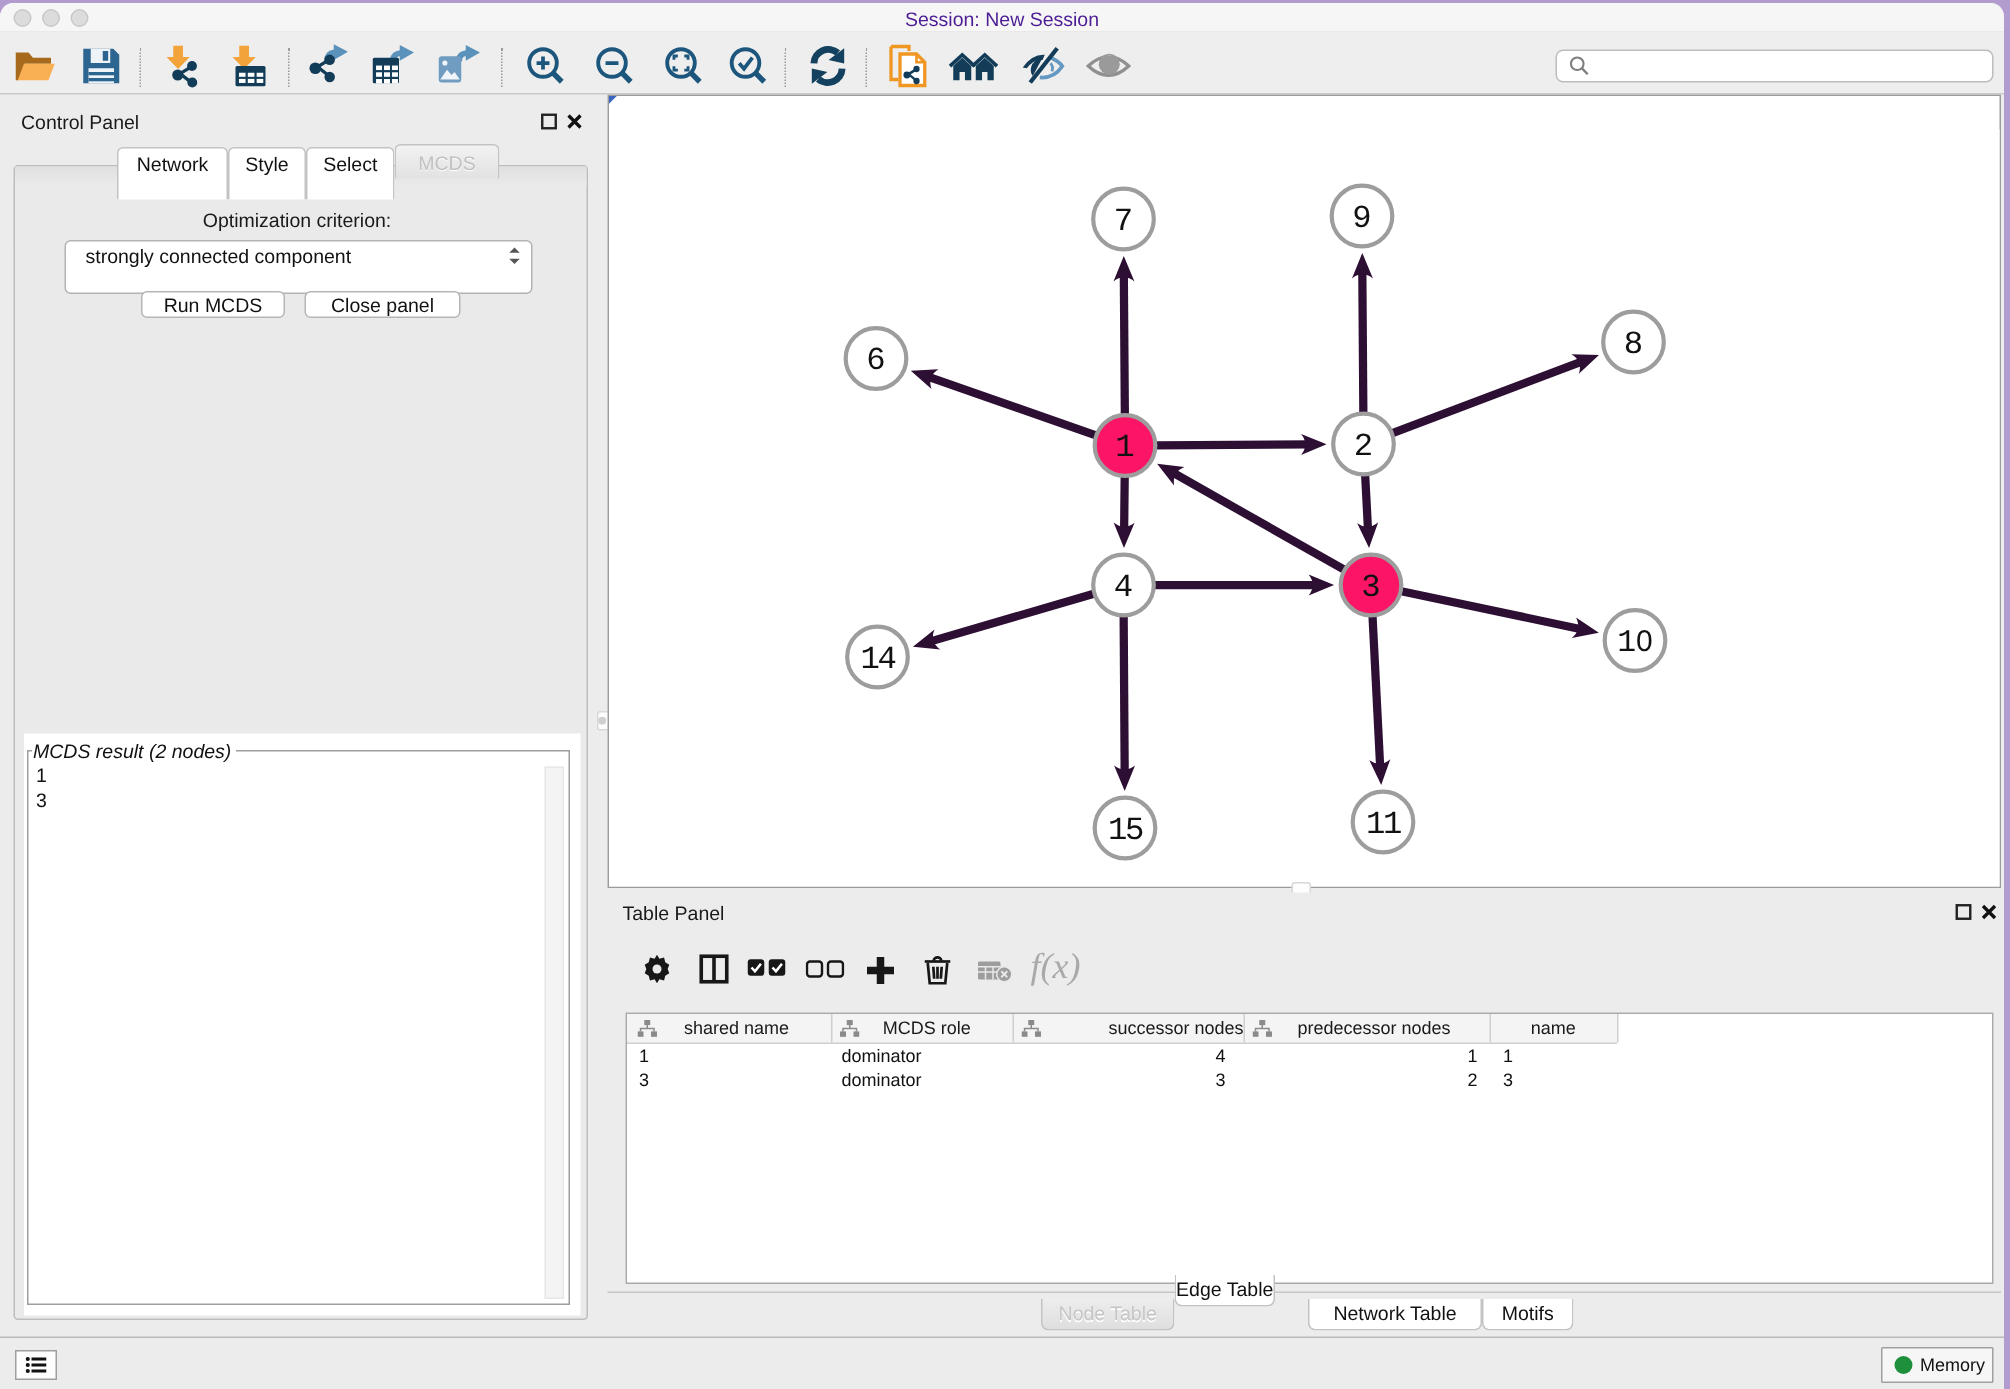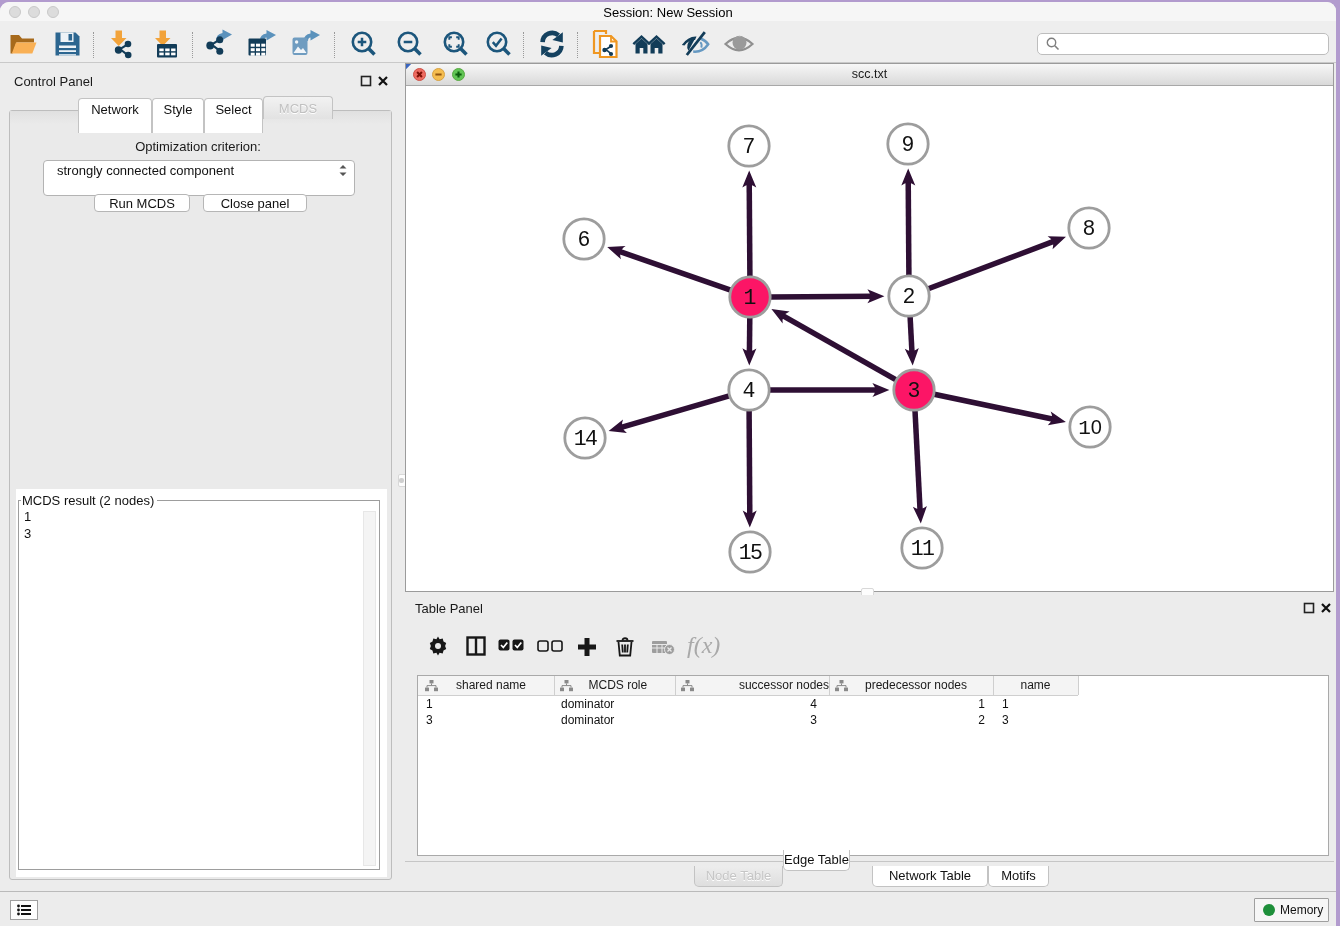--- a/index.html
+++ b/index.html
@@ -1,36 +1,36 @@
 <!DOCTYPE html>
 <html><head>
 <meta charset="utf-8">
 <style>
   html,body{margin:0;padding:0;}
   body{width:1340px;height:926px;background:#b29bce;font-family:"Liberation Sans",sans-serif;position:relative;overflow:hidden;}
   .abs{position:absolute;}
   .app{position:absolute;left:0;top:2px;width:1336px;height:924px;background:#ececec;border-radius:9px 9px 0 0;overflow:hidden;}
   .titlebar{position:absolute;left:0;top:0;width:1336px;height:19px;background:#f6f6f6;border-bottom:1px solid #d4d4d4;}
   .tl{position:absolute;top:4px;width:12px;height:12px;border-radius:50%;background:#dcdcdc;border:1px solid #c8c8c8;box-sizing:border-box;}
-  .title-text{position:absolute;top:3px;left:0;width:1336px;text-align:center;font-size:13px;color:#000000;}
+  .title-text{position:absolute;top:3px;left:0;width:1336px;text-align:center;font-size:13px;color:#4c1d95;}
   .toolbar{position:absolute;left:0;top:19px;width:1336px;height:41px;background:#eeeeee;border-bottom:1px solid #c9c9c9;}
   .tbsep{position:absolute;top:11px;height:26px;width:0;border-left:1px dotted #9a9a9a;}
   .ticon{position:absolute;top:8px;}
   .search{position:absolute;left:1037px;top:12px;width:290px;height:20px;background:#fff;border:1px solid #bdbdbd;border-radius:5px;}
   .panel-label{font-size:13px;color:#1a1a1a;}
   
   .tab{position:absolute;box-sizing:border-box;height:35px;background:#fff;border:1px solid #c3c3c3;border-bottom:none;border-radius:4px 4px 0 0;text-align:center;font-size:13px;color:#111;line-height:21px;}
   .tab.sel{background:linear-gradient(#f2f2f2,#e2e2e2);color:#c0c0c0;text-shadow:0 1px 0 #fff;}
   .btab{position:absolute;box-sizing:border-box;height:21px;background:#fff;border:1px solid #c3c3c3;border-top:none;border-radius:0 0 5px 5px;text-align:center;font-size:13px;color:#111;line-height:20px;}
   .btab.sel{background:linear-gradient(#ededed,#dedede);color:#c6c6c6;text-shadow:0 1px 0 #fff;}
   .ctl-content{position:absolute;left:9px;top:118px;width:374px;height:753px;box-sizing:border-box;background:#eaeaea;border:1px solid #bdbdbd;border-radius:3px;}
   .combo{position:absolute;box-sizing:border-box;background:#fff;border:1px solid #b3b3b3;border-radius:4px;font-size:13px;color:#111;}
   .pushbtn{position:absolute;box-sizing:border-box;background:#fff;border:1px solid #b6b6b6;border-radius:4px;font-size:13px;color:#111;text-align:center;}
   fieldset.grp{position:absolute;margin:0;padding:0;border:1px solid #9d9d9d;border-radius:0;background:#fff;}
-  fieldset.grp legend{font-size:13px;color:#111;margin-left:2px;padding:0 3px 0 1px;}
+  fieldset.grp legend{font-size:13px;color:#111;margin-left:2px;padding:0 3px 0 1px;font-style:italic;}
   .netwin{position:absolute;left:405px;top:61px;width:929px;height:529px;box-sizing:border-box;border:1px solid #9b9b9b;background:#fff;}
   .nettb{position:absolute;left:0;top:0;width:927px;height:21px;background:linear-gradient(#f7f7f7,#d9d9d9);border-bottom:1px solid #a8a8a8;}
   .mac{position:absolute;top:4px;width:13px;height:13px;border-radius:50%;box-sizing:border-box;}
   .tablepanel{position:absolute;left:405px;top:593px;width:929px;height:298px;background:#ececec;}
   .tpbicon{position:absolute;top:0;}
 </style>
 </head>
 <body>
 <div class="app">
 
@@ -231,38 +231,20 @@
   </fieldset>
  </div>
 
  <div class="abs" style="left:398px;top:472px;width:7px;height:11px;background:#fdfdfd;border:1px solid #d8d8d8;border-radius:2px;"></div>
  <div class="abs" style="left:399px;top:476px;width:5px;height:5px;background:#cfcfcf;border-radius:2px;"></div>
 
  <div class="netwin">
   <svg style="position:absolute;left:0;top:0;z-index:5;" width="6" height="6" viewBox="0 0 6 6">
         <path d="M0 0 H5.2 L0 5.2z" fill="#3a66c0"></path>
       </svg>
-  <div class="nettb">
-    <div class="mac" style="left:7px;background:#ee6b60;border:1px solid #ce5147;">
-      <svg width="11" height="11" viewBox="0 0 11 11" style="position:absolute;left:0;top:0;">
-            <path d="M3.1 3.1 l4.8 4.8 M7.9 3.1 l-4.8 4.8" stroke="#7e1006" stroke-width="2.1"></path>
-          </svg>
-    </div>
-    <div class="mac" style="left:26px;background:#f5bd4f;border:1px solid #d6a243;">
-      <svg width="11" height="11" viewBox="0 0 11 11" style="position:absolute;left:0;top:0;">
-            <path d="M2.4 5.5 h6.2" stroke="#90540f" stroke-width="2.1"></path>
-          </svg>
-    </div>
-    <div class="mac" style="left:46px;background:#61c555;border:1px solid #58a942;">
-      <svg width="11" height="11" viewBox="0 0 11 11" style="position:absolute;left:0;top:0;">
-            <path d="M5.5 2.4 v6.2 M2.4 5.5 h6.2" stroke="#0a5c0c" stroke-width="2.1"></path>
-          </svg>
-    </div>
-    <div style="position:absolute;left:0;top:3px;width:927px;text-align:center;font-size:12.5px;color:#1a1a1a;">scc.txt</div>
-  </div>
   <div style="position:absolute;left:0;top:22px;width:927px;height:505px;background:#fff;overflow:hidden;">
 <svg width="927" height="505" viewBox="0 0 927 505" style="position:absolute;left:0;top:0;">
 <line x1="343.9" y1="190.4" x2="343.2" y2="95.1" stroke="#2e0f34" stroke-width="5.5"></line>
 <path d="M 343.2,84.6 L 350.3,101.6 Q 343.2,96.1 336.3,101.6 Z" fill="#2e0f34"></path>
 <line x1="324.6" y1="204.2" x2="211.1" y2="164.6" stroke="#2e0f34" stroke-width="5.5"></line>
 <path d="M 201.2,161.1 L 219.6,160.1 Q 212.1,164.9 215.0,173.3 Z" fill="#2e0f34"></path>
 <line x1="364.6" y1="210.9" x2="467.9" y2="210.2" stroke="#2e0f34" stroke-width="5.5"></line>
 <path d="M 478.4,210.2 L 461.4,217.3 Q 466.9,210.2 461.4,203.3 Z" fill="#2e0f34"></path>
 <line x1="343.8" y1="231.6" x2="343.4" y2="268.9" stroke="#2e0f34" stroke-width="5.5"></line>
 <path d="M 343.3,279.4 L 336.4,262.3 Q 343.4,267.9 350.4,262.5 Z" fill="#2e0f34"></path>

